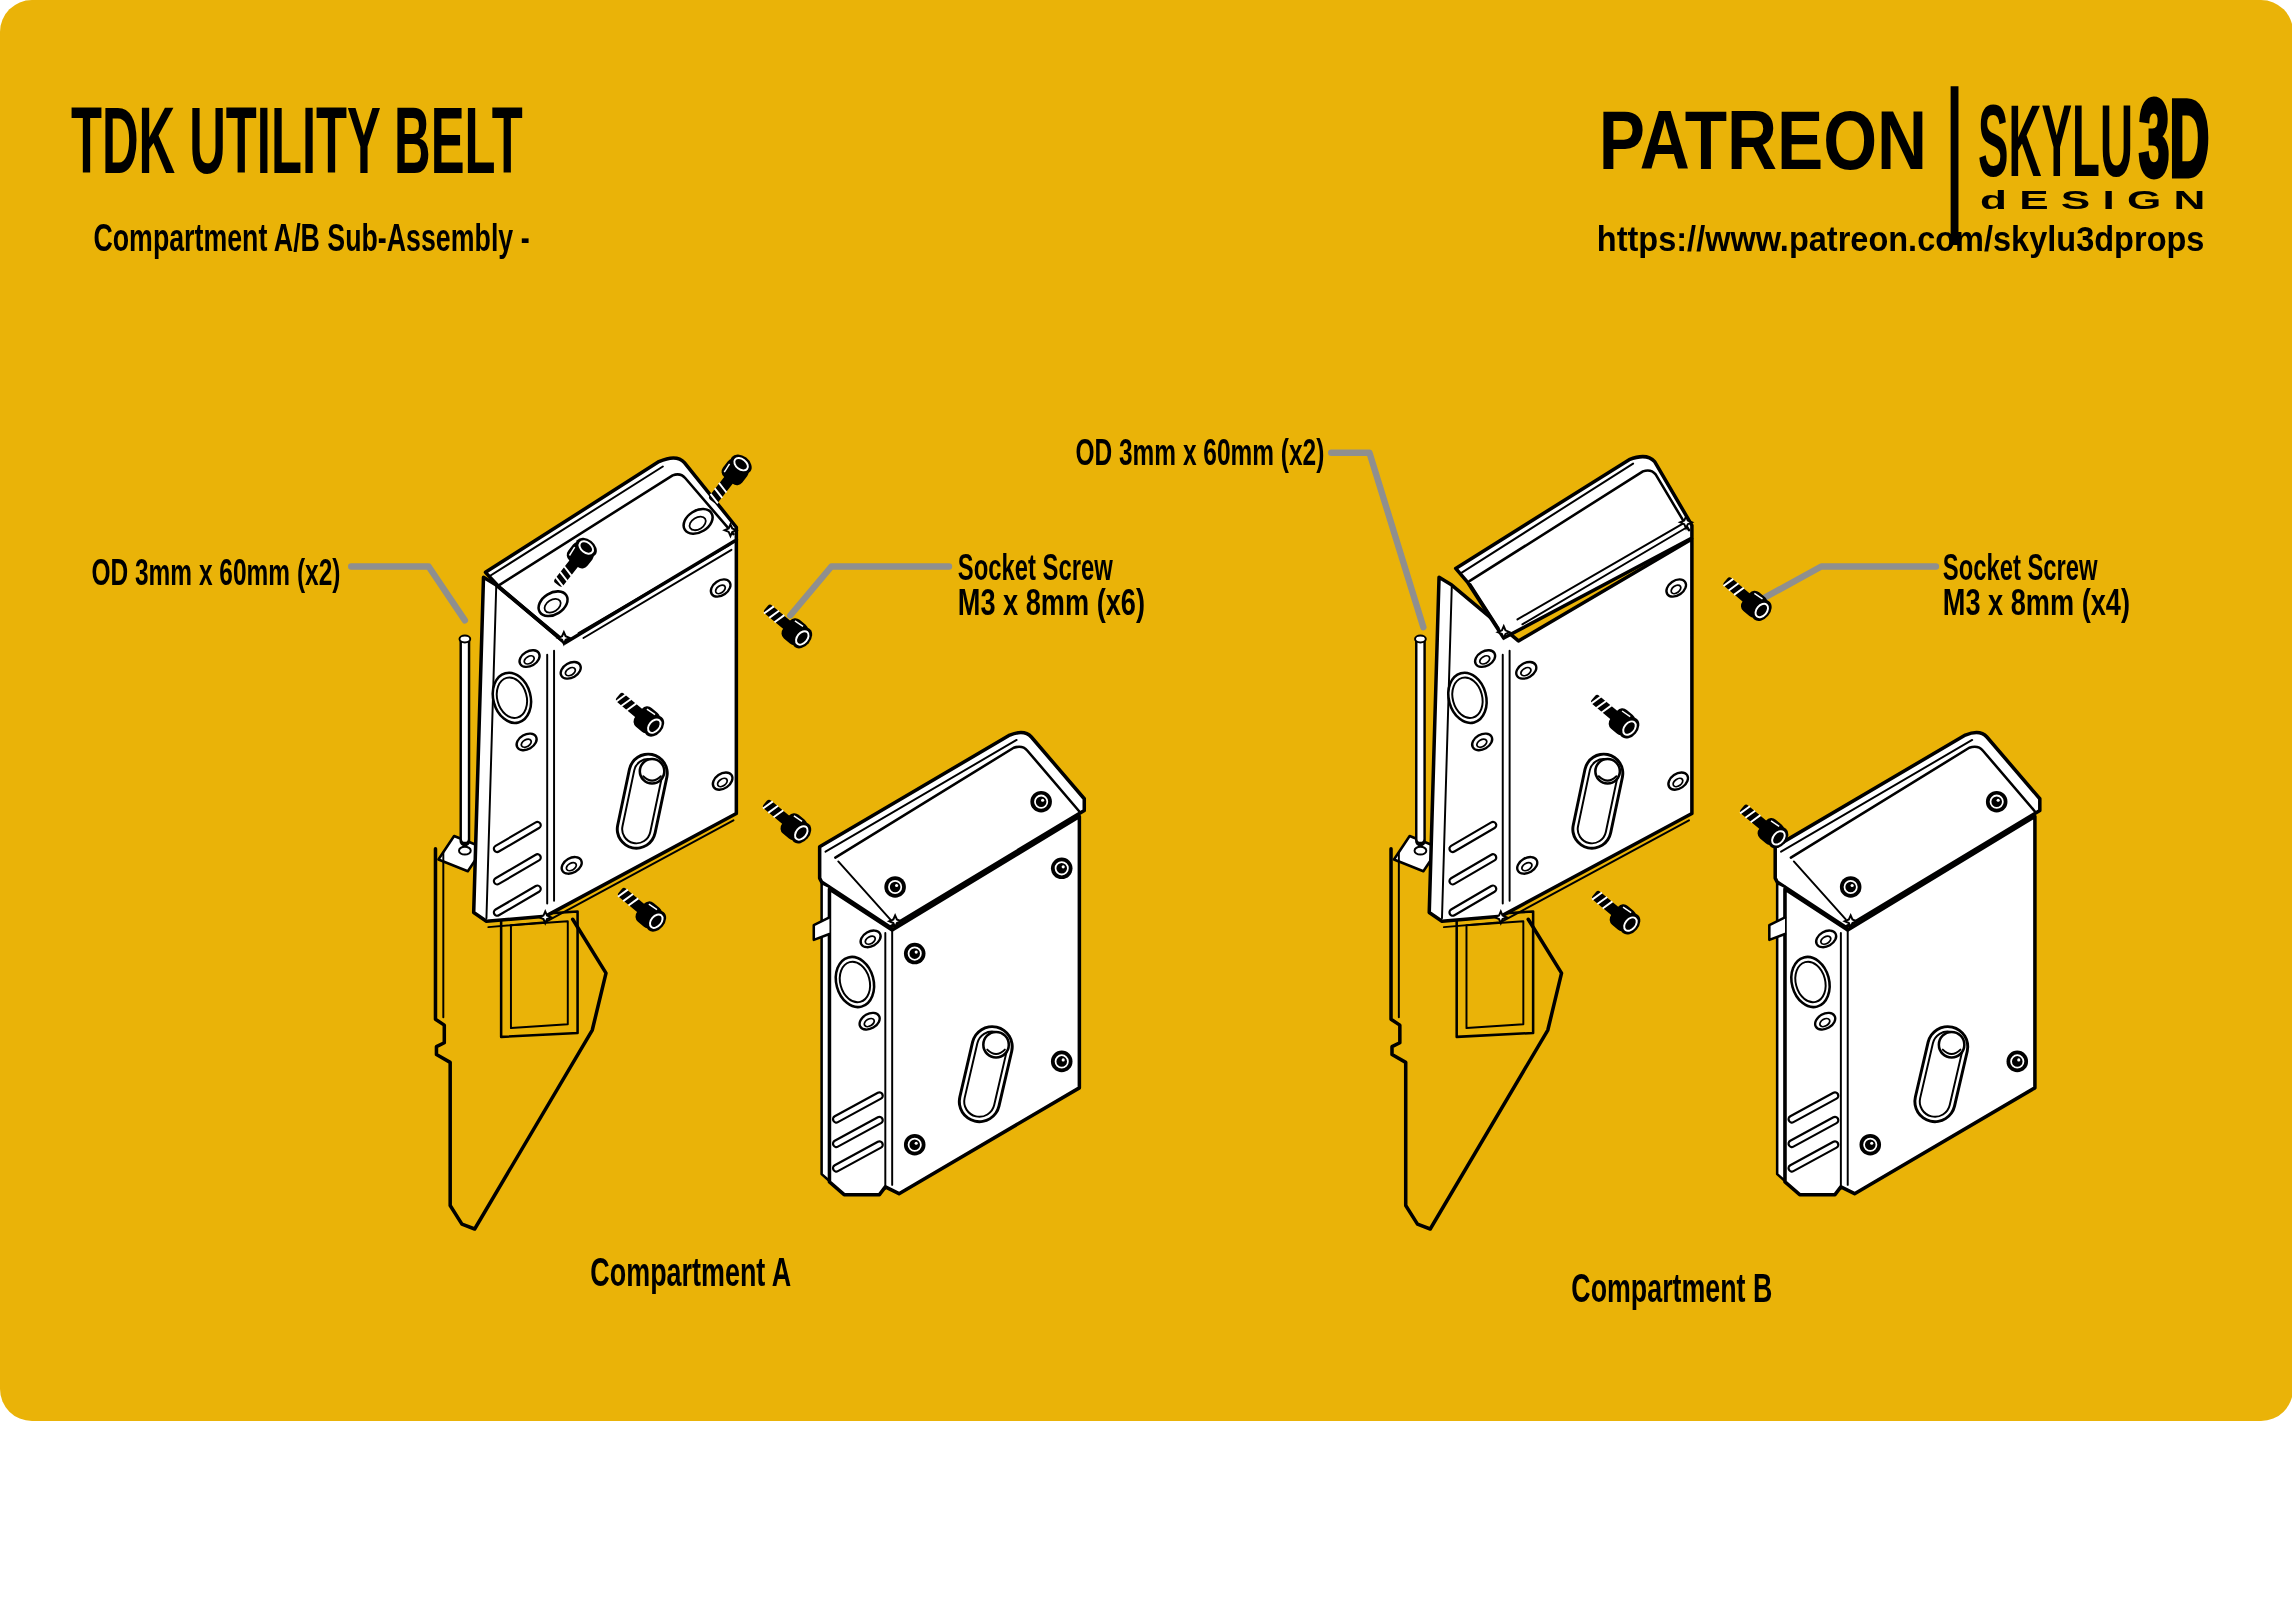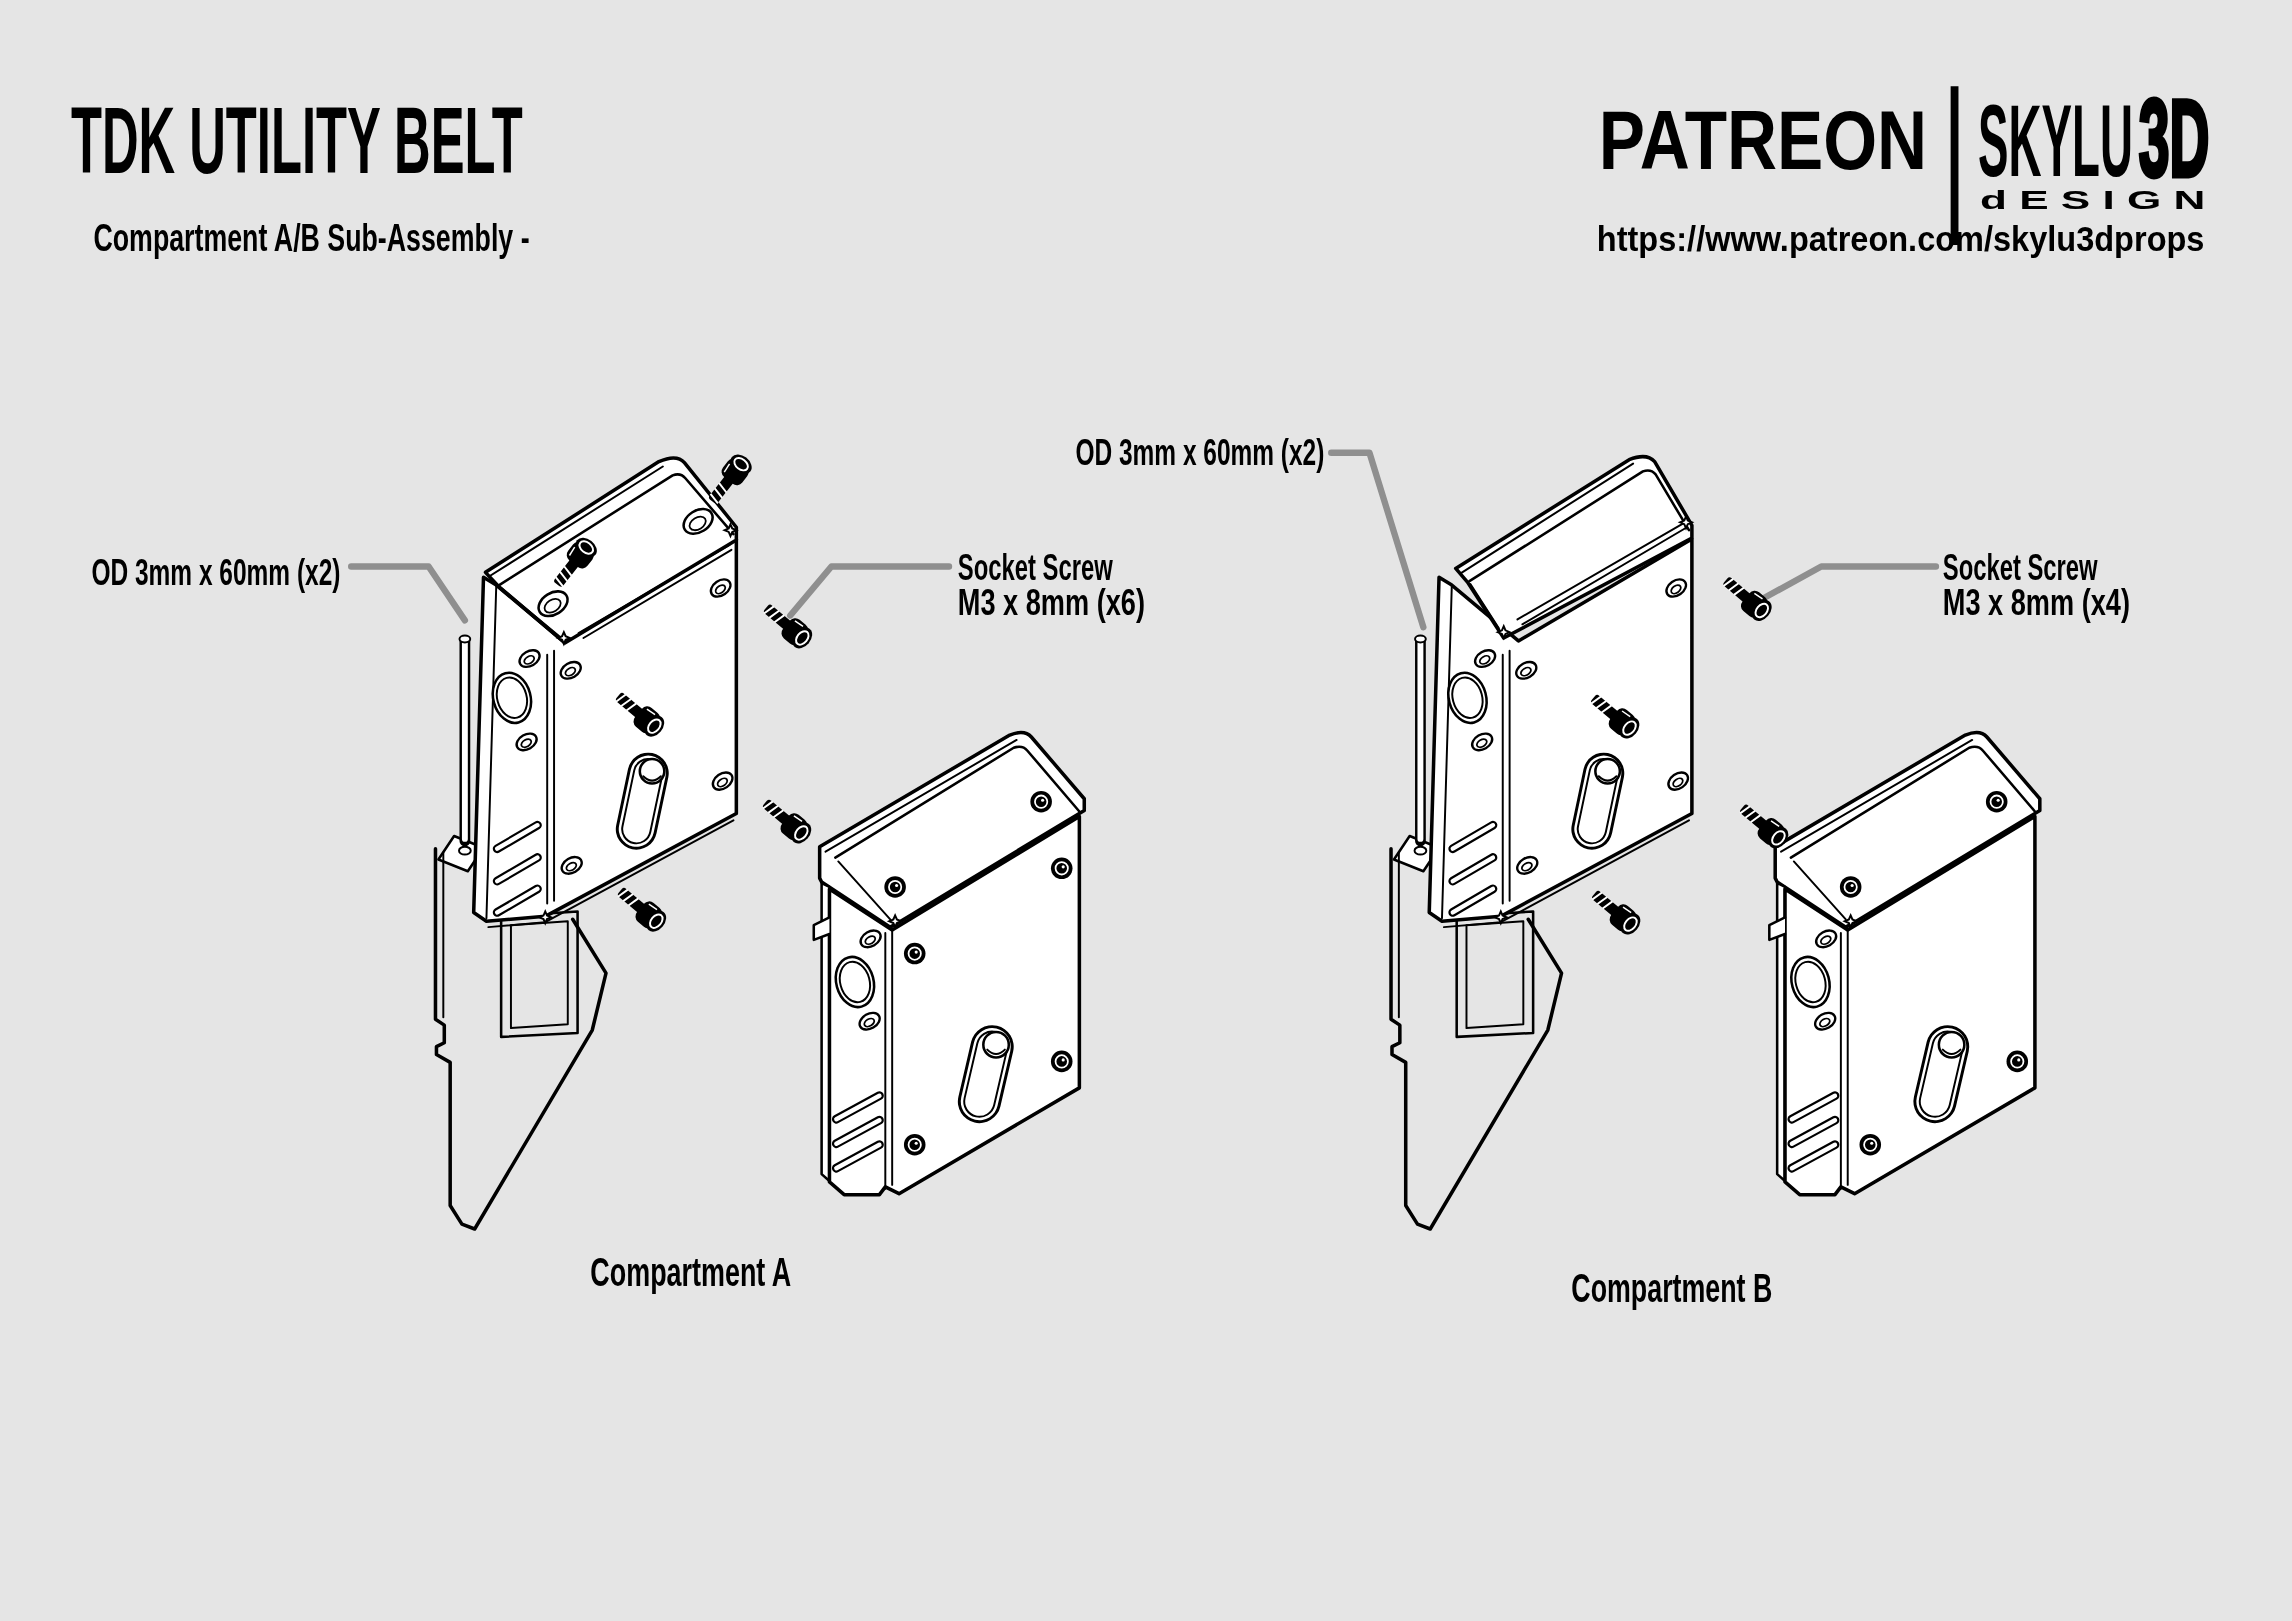--- a/index.html
+++ b/index.html
@@ -1,17 +1,17 @@
 <!DOCTYPE html>
 <html><head>
 <meta charset="utf-8">
 <style>
   html,body{margin:0;padding:0;background:#fff;}
-  .stage{position:relative;width:2293px;height:1621px;background:#e5e5e5;overflow:hidden;
-         font-family:"Liberation Sans",sans-serif;}
+  .stage{position:relative;width:2293px;height:1421px;background:#eab308;overflow:hidden;
+         font-family:"Liberation Sans",sans-serif;border-radius:32px;}
   svg{position:absolute;left:0;top:0;}
   svg text{font-family:"Liberation Sans","DejaVu Sans",sans-serif;font-weight:bold;fill:#000;}
   .ln{fill:none;stroke:#000;stroke-linejoin:round;stroke-linecap:round;}
   .f {fill:#fff;stroke:#000;stroke-linejoin:round;stroke-linecap:round;}
   .s4{stroke-width:3.6;} .s3{stroke-width:2.6;} .s2{stroke-width:2;}
   .leader{fill:none;stroke:#8f8f8f;stroke-width:6.5;stroke-linecap:round;stroke-linejoin:round;}
 </style>
 </head>
 <body>
 

